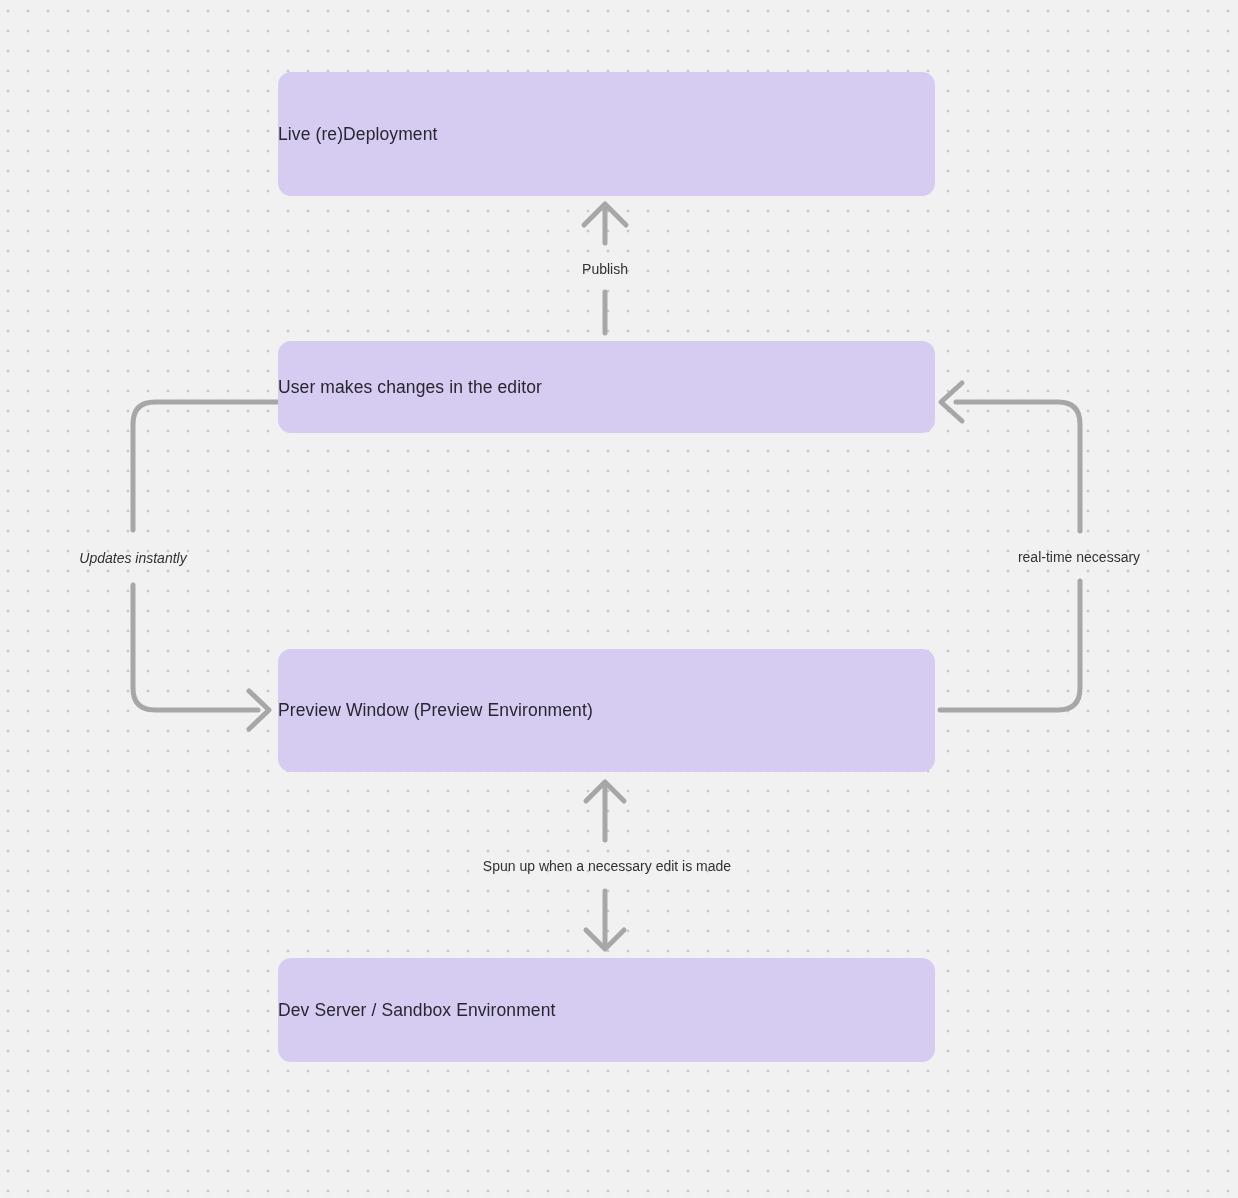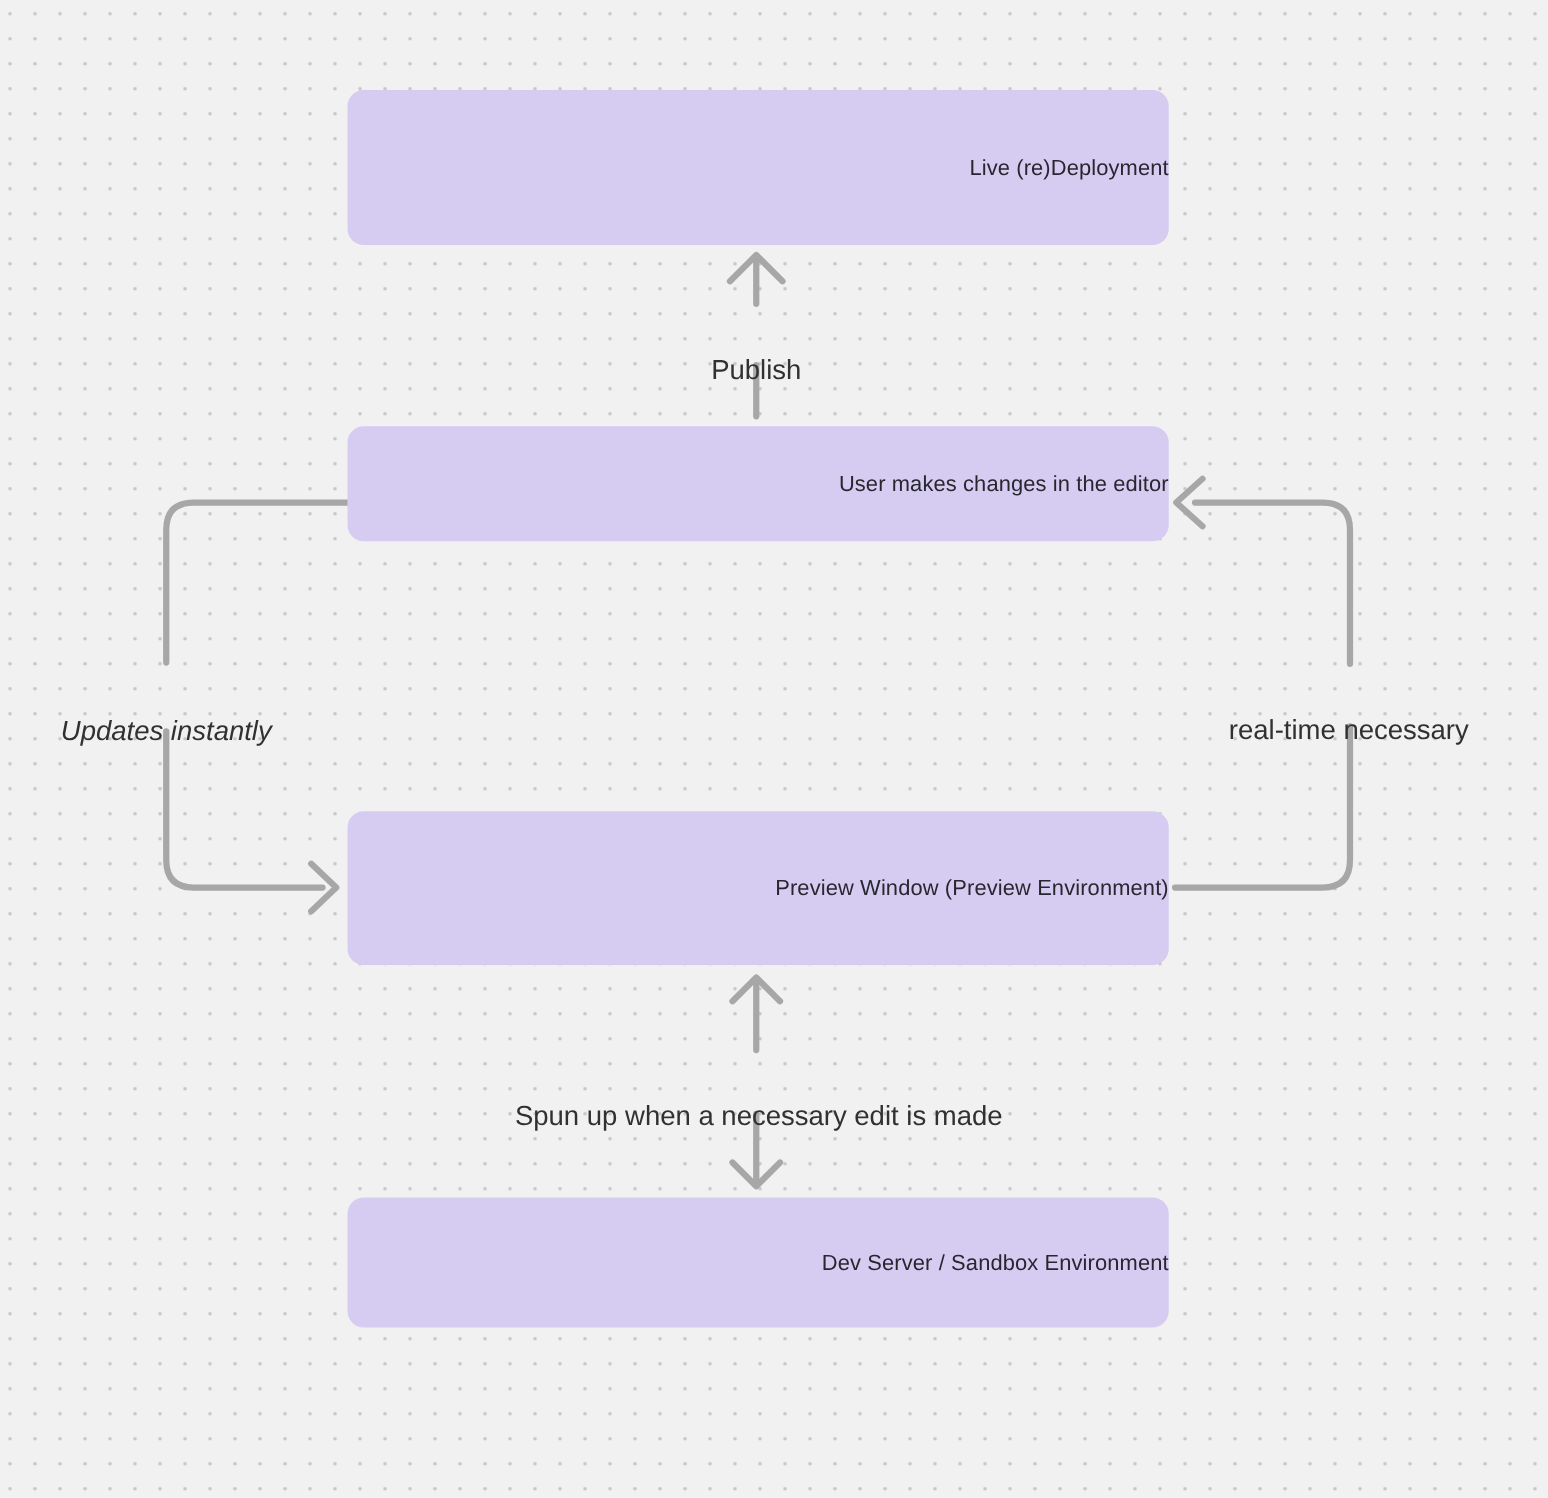--- a/index.html
+++ b/index.html
@@ -34,39 +34,38 @@
     stroke-linejoin: round;
   }
   .node {
     position: absolute;
     left: 278px;
     width: 657px;
     background: #d6ccf2;
     border-radius: 13px;
     display: flex;
     align-items: center;
-    justify-content: flex-end;
+    justify-content: flex-start;
     text-align: center;
     font-size: 17.5px;
     font-weight: 500;
     color: #28262f;
     letter-spacing: 0.1px;
   }
   .node-0 { top: 72px;  height: 124px; }
   .node-1 { top: 341px; height: 92px; }
   .node-2 { top: 649px; height: 123px; }
   .node-3 { top: 958px; height: 104px; }
   .edge-label {
     position: absolute;
     transform: translate(-50%, -50%);
     white-space: nowrap;
-    font-size: 22px;
+    font-size: 14px;
     font-weight: 400;
     color: #313134;
-    margin-top: 27px;
   }
   .label-publish   { left: 605px;  top: 269px; }
   .label-updates   { left: 133px;  top: 558px; font-style: italic; }
   .label-feedback  { left: 1079px; top: 557px; }
   .label-spun-up   { left: 607px;  top: 866px; }
 </style>
 </head>
 <body>
 
 <div class="canvas">

